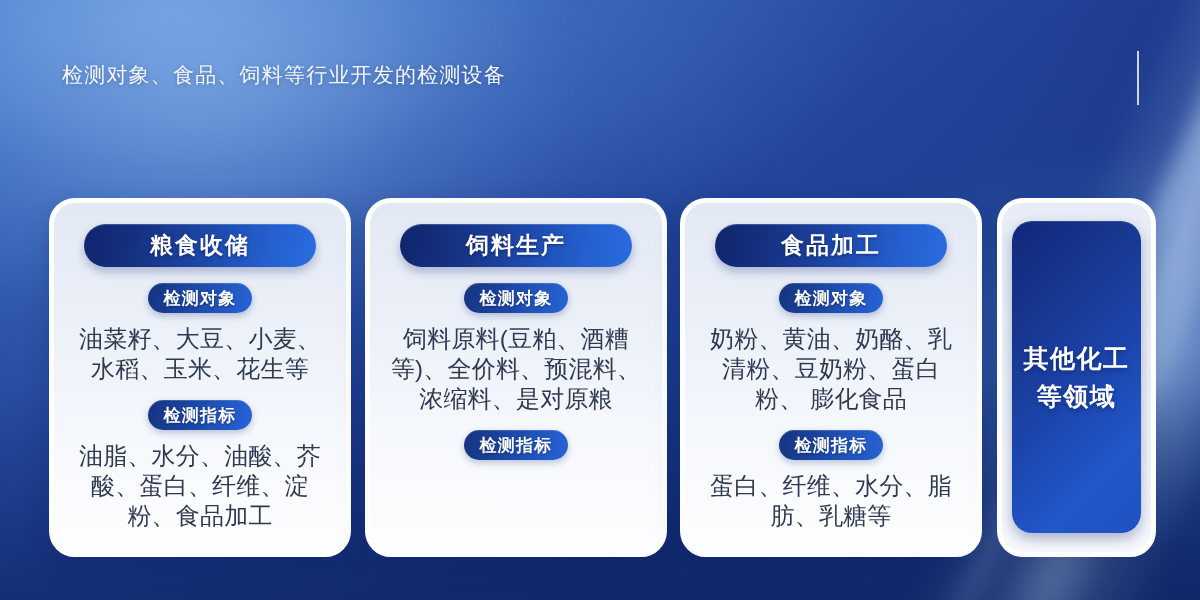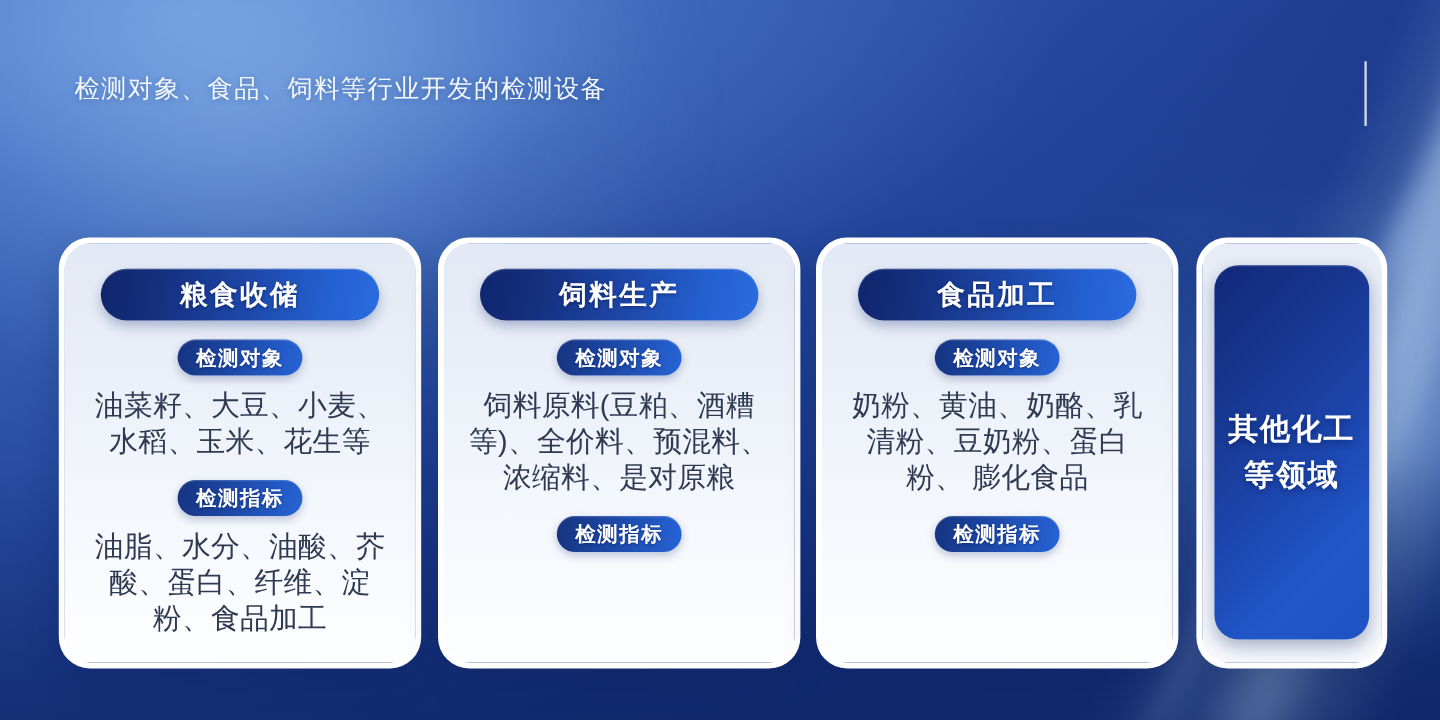--- a/index.html
+++ b/index.html
@@ -265,20 +265,21 @@
             <span class="badge-label">检测对象</span>
           </span>
         </div>
         <p class="section-text">奶粉、黄油、奶酪、乳清粉、豆奶粉、蛋白粉、 膨化食品</p>
         <div class="gap"></div>
         <div class="badge-row">
           <span class="badge">
             <span class="badge-label">检测指标</span>
           </span>
         </div>
+        <p class="section-text">蛋白、纤维、水分、脂肪、乳糖等</p>
       </div>
     </div>
 
     <div class="card card-4">
       <div class="card-4-inner">
         <div class="card-4-label">
           <span>其他化工</span><br>
           <span>等领域</span>
         </div>
       </div>

